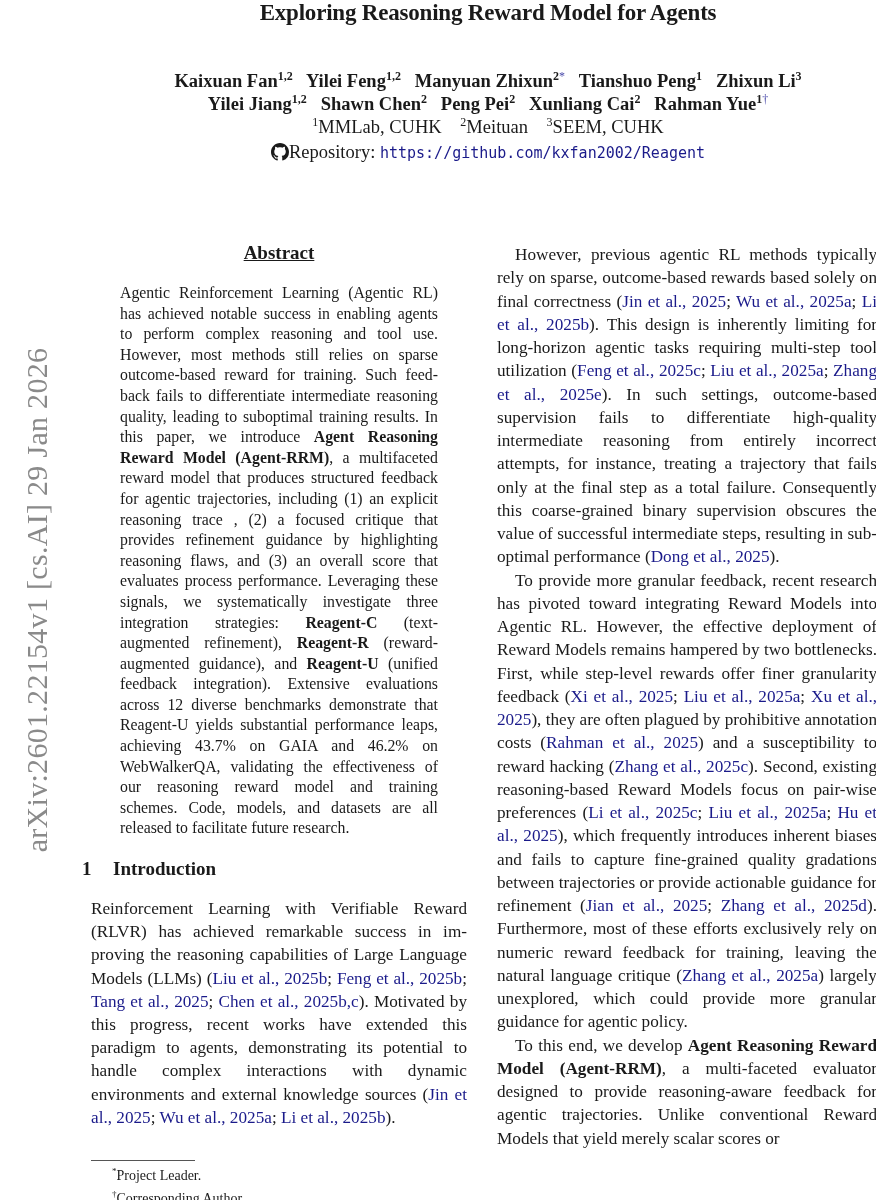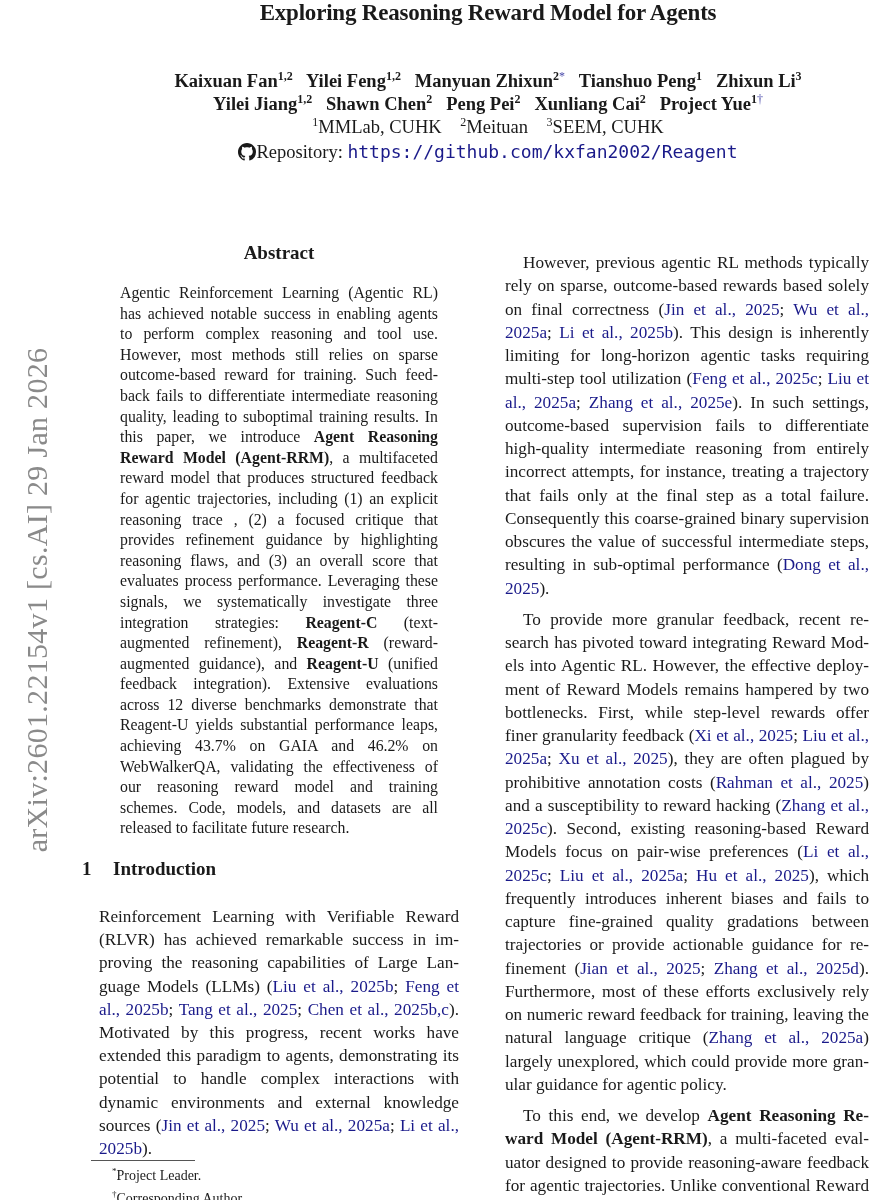--- a/index.html
+++ b/index.html
@@ -22,48 +22,48 @@
     position: absolute; left: 100px; width: 776px; top: 116px; text-align: center;
     font-size: 18.5px; line-height: 22px; font-family: Liberation Serif, serif;
   }
   .affil sup { font-size: 12px; line-height: 0; }
   .affil .gap { display: inline-block; width: 14px; }
   .repo {
     position: absolute; left: 100px; width: 776px; top: 140px; text-align: center;
     font-size: 18.5px; line-height: 24px;
   }
   .repo .label { font-weight: normal; }
-  .repo .url { font-family: "DejaVu Sans Mono", "Liberation Mono", monospace; font-size: 18px; color: #1a1a8a; }
+  .repo .url { font-family: "DejaVu Sans Mono", "Liberation Mono", monospace; font-size: 15px; color: #1a1a8a; }
   .repo svg { vertical-align: -3px; }
   .arxiv {
     position: absolute; left: 37px; top: 600px;
     transform: translate(-50%, -50%) rotate(-90deg);
     white-space: nowrap; font-size: 30px; color: #8a8a8a; letter-spacing: 0.3px;
   }
   .abstract-title {
     position: absolute; left: 120px; width: 318px; top: 242px; text-align: center;
-    font-weight: bold; font-size: 19px;
+    font-weight: bold; font-size: 19px; text-decoration: underline;
   }
   .abstract {
     position: absolute; left: 120px; width: 318px; top: 283px;
     font-size: 15.8px; line-height: 20.6px; text-align: justify; hyphens: manual;
   }
   .section-title {
     position: absolute; left: 82px; top: 858px; font-weight: bold; font-size: 19px;
   }
   .section-title .num { display: inline-block; width: 31px; }
   .intro-left {
     position: absolute; left: 91px; width: 376px; top: 897px;
     font-size: 17.2px; line-height: 23.2px; text-align: justify;
   }
   .right-col {
     position: absolute; left: 497px; width: 380px; top: 243px;
     font-size: 17.2px; line-height: 23.25px; text-align: justify;
   }
-  .right-col p, .intro-left p { margin: 8px; }
+  .right-col p, .intro-left p { margin: 0; }
   .right-col p.indent { text-indent: 18px; }
   .cite { color: #1a1a8a; }
   b { font-weight: bold; }
   .footnote-rule {
     position: absolute; left: 91px; top: 1160px; width: 104px; height: 1px; background: #555;
   }
   .footnotes {
     position: absolute; left: 112px; top: 1162px; font-size: 14px; line-height: 18px;
   }
   .footnotes sup { font-size: 9px; }
@@ -79,21 +79,21 @@
     <span><span>Yilei Feng</span><sup>1,2</sup></span>&nbsp;&nbsp;
     <span><span>Manyuan Zhixun</span><sup>2</sup><sup class="blue">*</sup></span>&nbsp;&nbsp;
     <span><span>Tianshuo Peng</span><sup>1</sup></span>&nbsp;&nbsp;
     <span><span>Zhixun Li</span><sup>3</sup></span>
   </div>
   <div>
     <span><span>Yilei Jiang</span><sup>1,2</sup></span>&nbsp;&nbsp;
     <span><span>Shawn Chen</span><sup>2</sup></span>&nbsp;&nbsp;
     <span><span>Peng Pei</span><sup>2</sup></span>&nbsp;&nbsp;
     <span><span>Xunliang Cai</span><sup>2</sup></span>&nbsp;&nbsp;
-    <span><span>Project Yue</span><sup>1</sup><sup class="blue">†</sup></span>
+    <span><span>Rahman Yue</span><sup>1</sup><sup class="blue">†</sup></span>
   </div>
 </div>
 
 <div class="affil">
   <span><sup>1</sup><span>MMLab, CUHK</span></span><span class="gap"></span>
   <span><sup>2</sup><span>Meituan</span></span><span class="gap"></span>
   <span><sup>3</sup><span>SEEM, CUHK</span></span>
 </div>
 
 <div class="repo">

